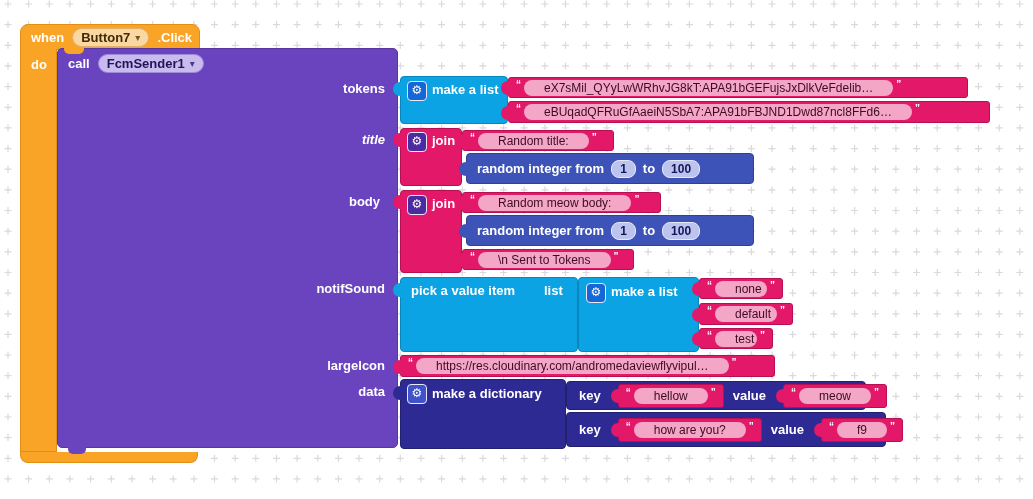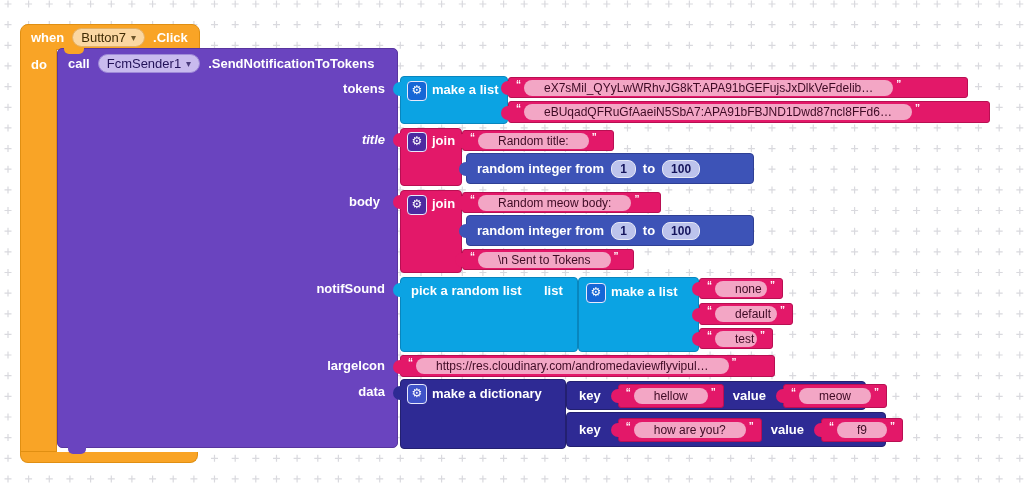--- a/index.html
+++ b/index.html
@@ -15,21 +15,21 @@
   .purple{background:#6A44BF;border:1px solid #58359F;}
   .pink{background:#E31869;border:1px solid #B80F52;}
   .cyan{background:#0BA3E3;border:1px solid #0886BE;}
   .blue{background:#3D53B7;border:1px solid #2F4095;}
   .navy{background:#2E2A94;border:1px solid #232070;}
   
   .lbl{color:#fff;font-size:13px;font-weight:bold;white-space:nowrap;}
   .row{display:flex;align-items:center;gap:8px;}
   
   .dd{display:inline-flex;align-items:center;gap:5px;border-radius:10px;padding:1px 8px;
-      font-size:13px;font-weight:normal;white-space:nowrap;cursor:pointer;justify-content:flex-end;}
+      font-size:13px;font-weight:bold;white-space:nowrap;cursor:pointer;justify-content:flex-end;}
   .dd-orange{background:#FBD7A2;color:#3F2B05;border:1px solid #E3B066;}
   .dd-purple{background:#C9BBEE;color:#221258;border:1px solid #9F8AD8;}
   .caret{font-size:10px;opacity:.75;}
   
   .gear{position:absolute;width:18px;height:18px;border-radius:4px;border:1px solid #E9E9FB;
         color:#fff;font-size:12px;line-height:17px;text-align:center;cursor:pointer;}
   .g-cyan{background:#1667D6;}
   .g-pink{background:#4C2AA0;}
   .g-navy{background:#4053C9;}
   
@@ -69,21 +69,20 @@
   </div>
   <div class="blk orange" style="left:20px;top:452px;width:178px;height:11px;border-radius:0 0 8px 8px;border-top:none;"></div>
 
   <div class="blk purple" style="left:57px;top:48px;width:341px;height:400px;border-radius:5px;">
     <div class="row" style="position:absolute;left:10px;top:5px;">
       <span class="lbl">call</span>
       <span class="dd dd-purple">
         <span>FcmSender1</span>
         <span class="caret">▾</span>
       </span>
-      <span class="lbl">.SendNotificationToTokens</span>
     </div>
     <span class="lbl" style="position:absolute;right:12px;top:32px;">tokens</span>
     <span class="lbl" style="position:absolute;right:12px;top:83px;font-style:italic;">title</span>
     <span class="lbl" style="position:absolute;right:17px;top:145px;">body</span>
     <span class="lbl" style="position:absolute;right:12px;top:232px;">notifSound</span>
     <span class="lbl" style="position:absolute;right:12px;top:309px;">largeIcon</span>
     <span class="lbl" style="position:absolute;right:12px;top:335px;">data</span>
   </div>
   <div class="abs" style="left:64px;top:48px;width:20px;height:6px;background:#F9A426;border-radius:0 0 5px 5px;"></div>
   <div class="abs" style="left:68px;top:447px;width:18px;height:7px;background:#6A44BF;border-radius:0 0 5px 5px;"></div>
@@ -145,21 +144,21 @@
   </div>
   <div class="blk pink str" style="left:462px;top:249px;width:172px;height:21px;">
     <i class="ltab t-pink" style="top:3px;"></i>
     <span class="q">“</span>
     <span class="pill">\n Sent to Tokens</span>
     <span class="q">”</span>
   </div>
 
   <div class="blk cyan" style="left:400px;top:277px;width:178px;height:75px;">
     <i class="ltab t-cyan" style="top:5px;"></i>
-    <span class="lbl" style="position:absolute;left:10px;top:5px;">pick a random list</span>
+    <span class="lbl" style="position:absolute;left:10px;top:5px;">pick a value item</span>
     <span class="lbl" style="position:absolute;left:143px;top:5px;">list</span>
   </div>
   <div class="blk cyan" style="left:578px;top:277px;width:121px;height:75px;border-left:1px solid #0886BE;">
     <span class="gear g-cyan" style="left:7px;top:5px;">⚙</span>
     <span class="lbl" style="position:absolute;left:32px;top:6px;">make a list</span>
   </div>
   <div class="blk pink str" style="left:699px;top:278px;width:84px;height:21px;">
     <i class="ltab t-pink" style="top:3px;"></i>
     <span class="q">“</span>
     <span class="pill">none</span>

